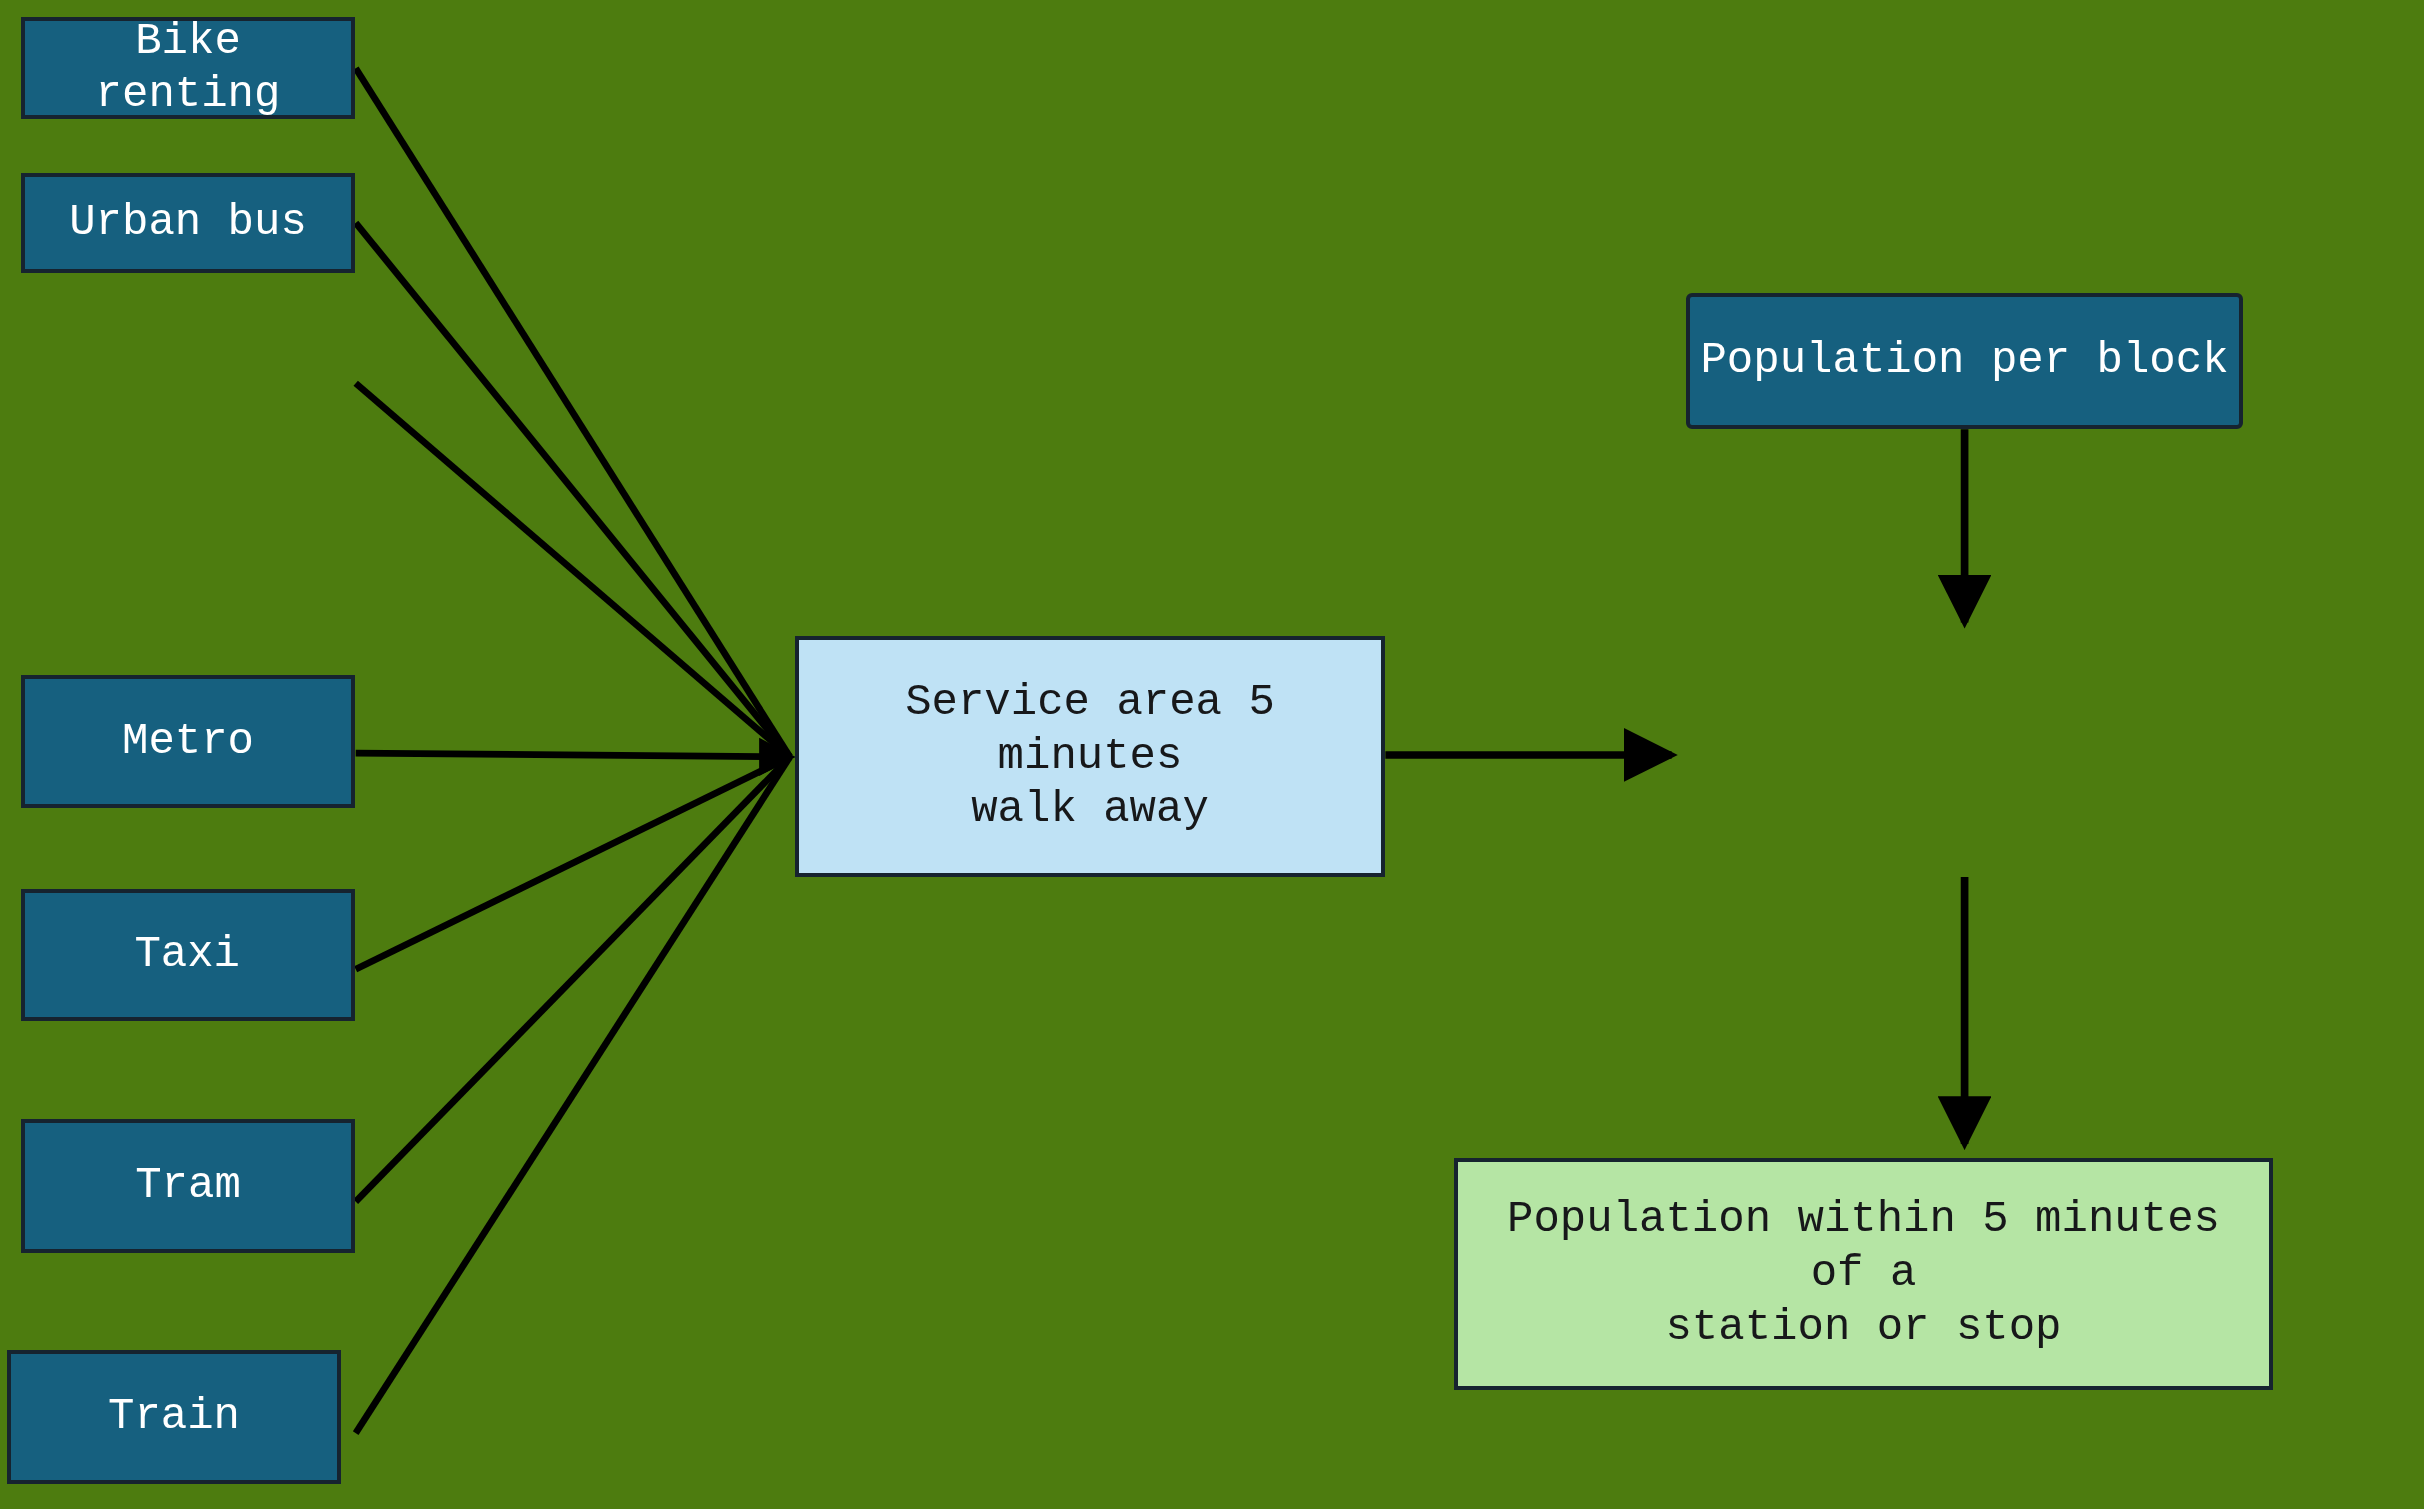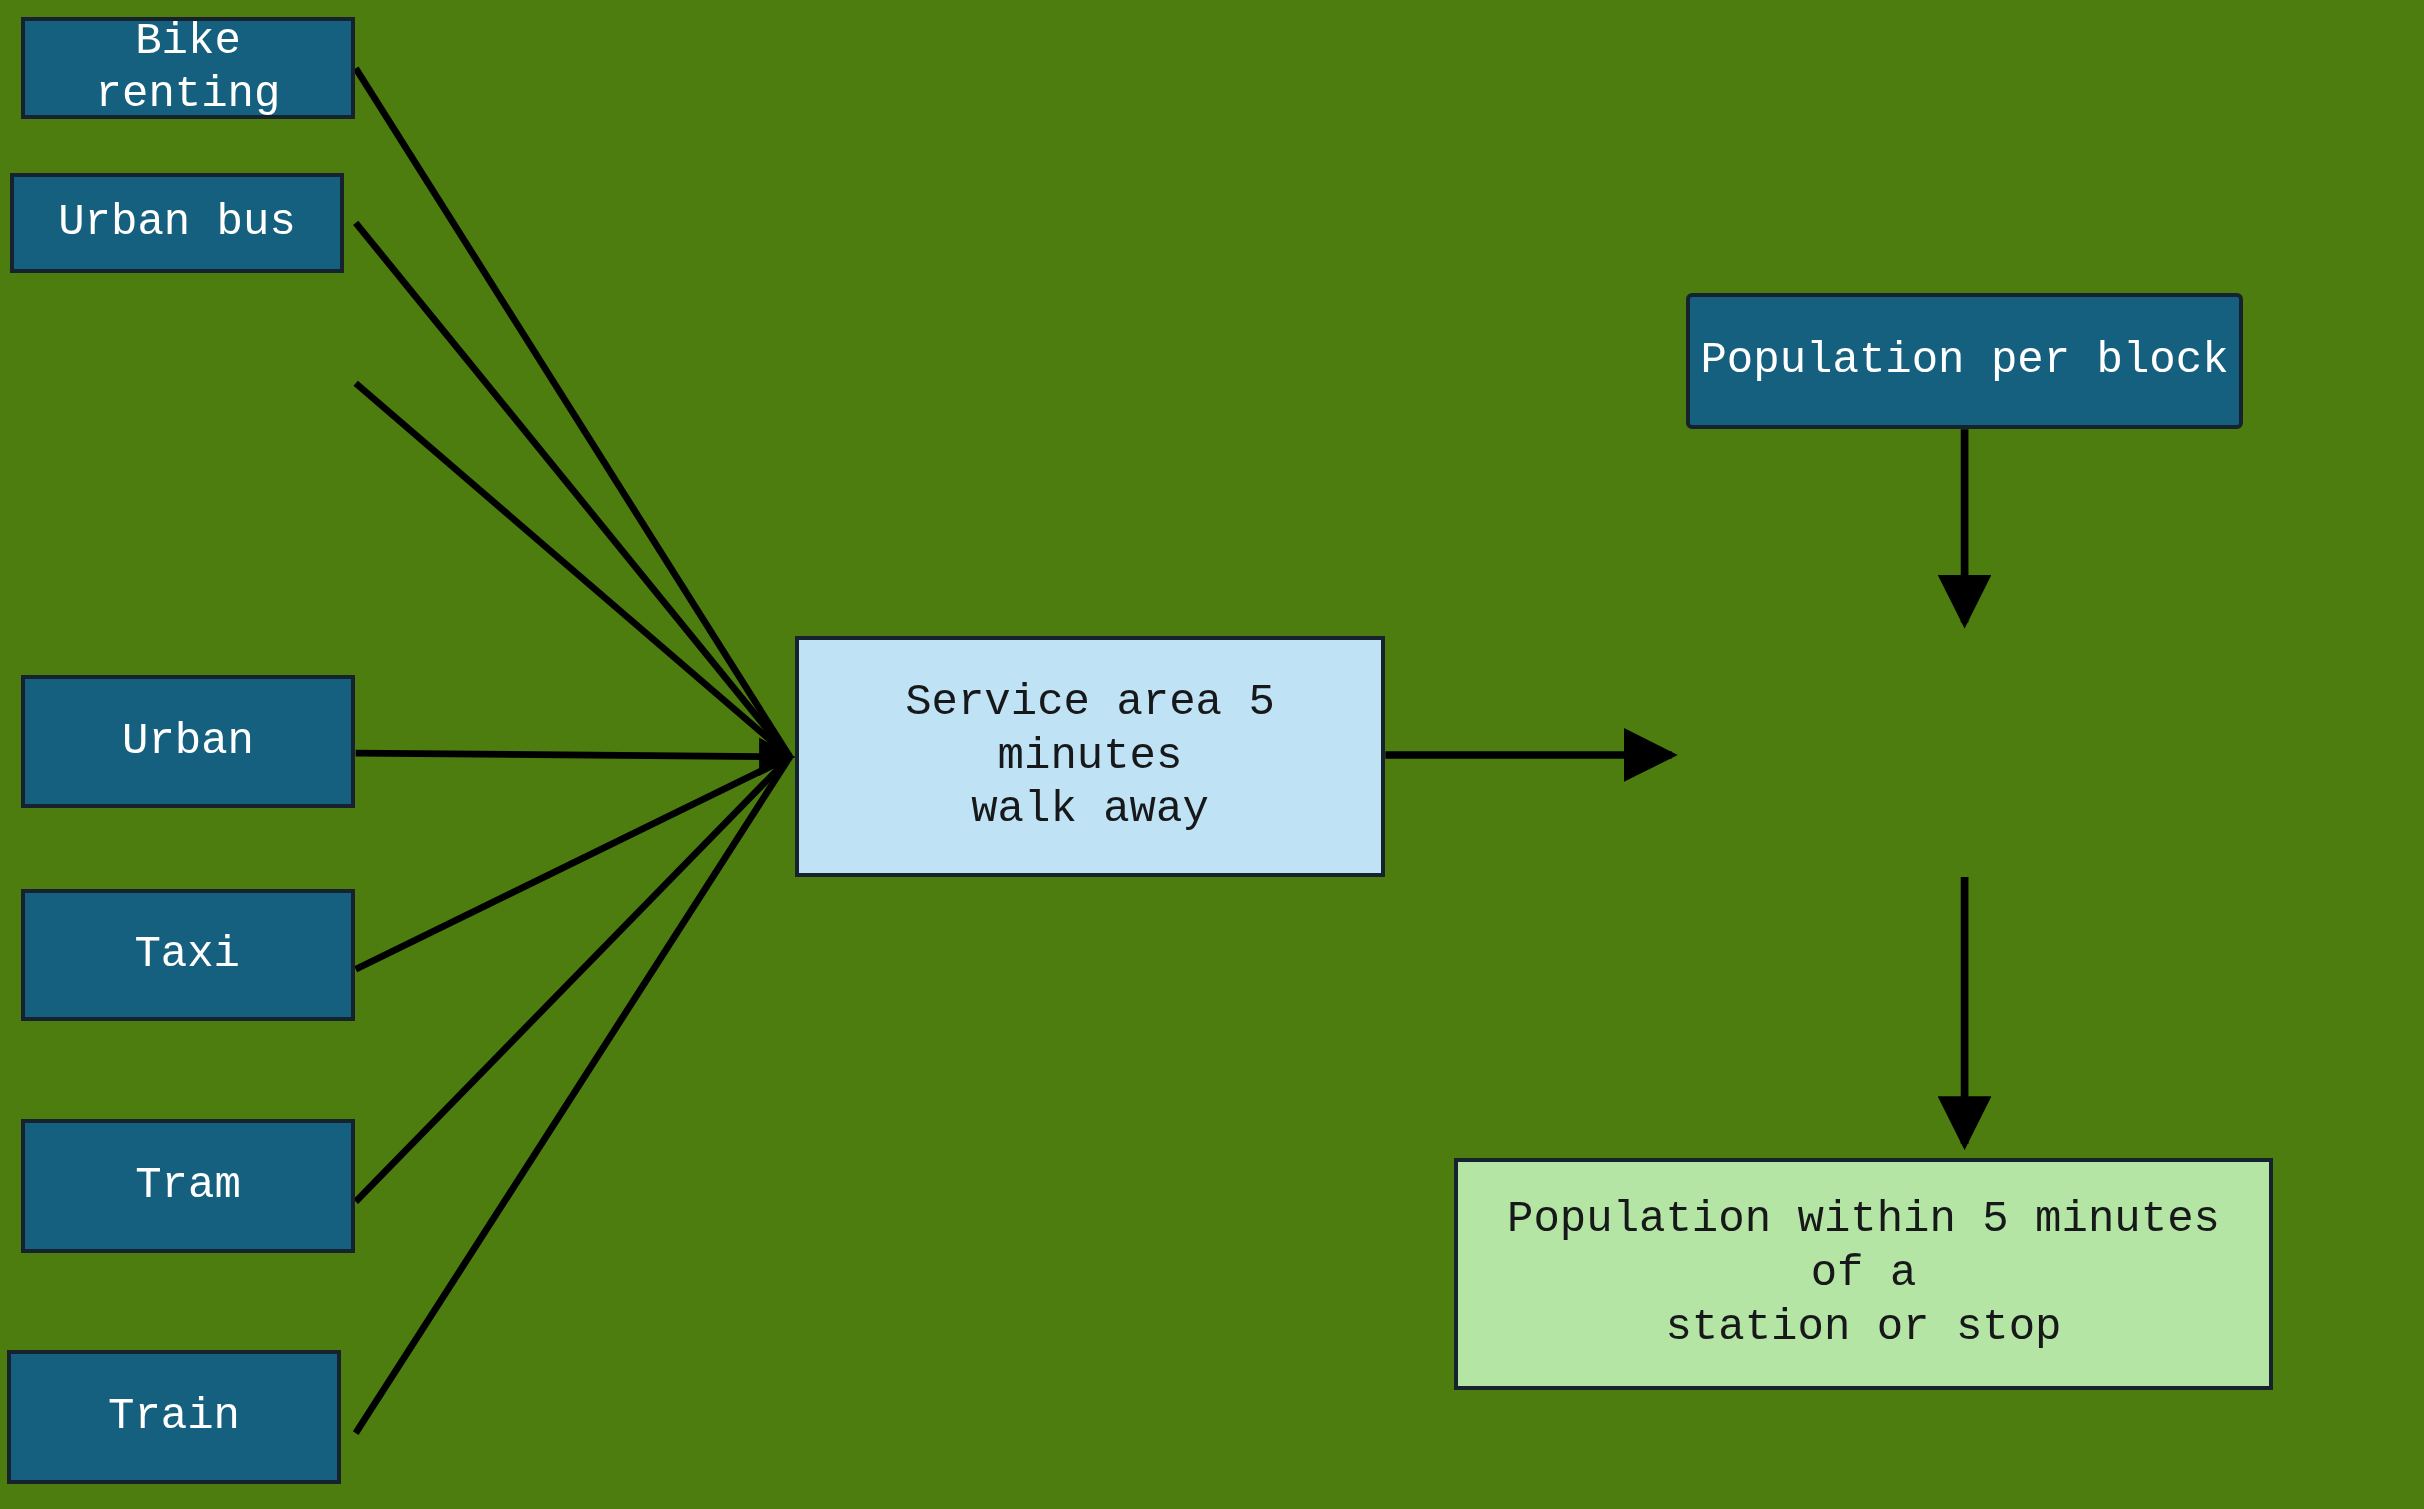--- a/index.html
+++ b/index.html
@@ -84,27 +84,27 @@
 
     <line x1="2045" y1="447" x2="2045" y2="648" stroke="#000000" stroke-width="8" marker-end="url(#arrow)"></line>
 
     <line x1="2045" y1="913" x2="2045" y2="1191" stroke="#000000" stroke-width="8" marker-end="url(#arrow)"></line>
   </svg>
 
   <div class="node source" style="left:21px; top:17.3px; width:334px; height:102px;">
     <span class="node-label">Bike renting</span>
   </div>
 
-  <div class="node source" style="left:10px; top:173px; width:334px; height:100px;">
+  <div class="node source" style="left:21px; top:173px; width:334px; height:100px;">
     <span class="node-label">Urban bus</span>
   </div>
 
 
   <div class="node source" style="left:21px; top:675px; width:334px; height:133px;">
-    <span class="node-label">Urban</span>
+    <span class="node-label">Metro</span>
   </div>
 
   <div class="node source" style="left:21px; top:889px; width:334px; height:132px;padding-left:8px;">
     <span class="node-label">Taxi</span>
   </div>
 
   <div class="node source" style="left:21px; top:1119px; width:334px; height:134px;">
     <span class="node-label">Tram</span>
   </div>
 

